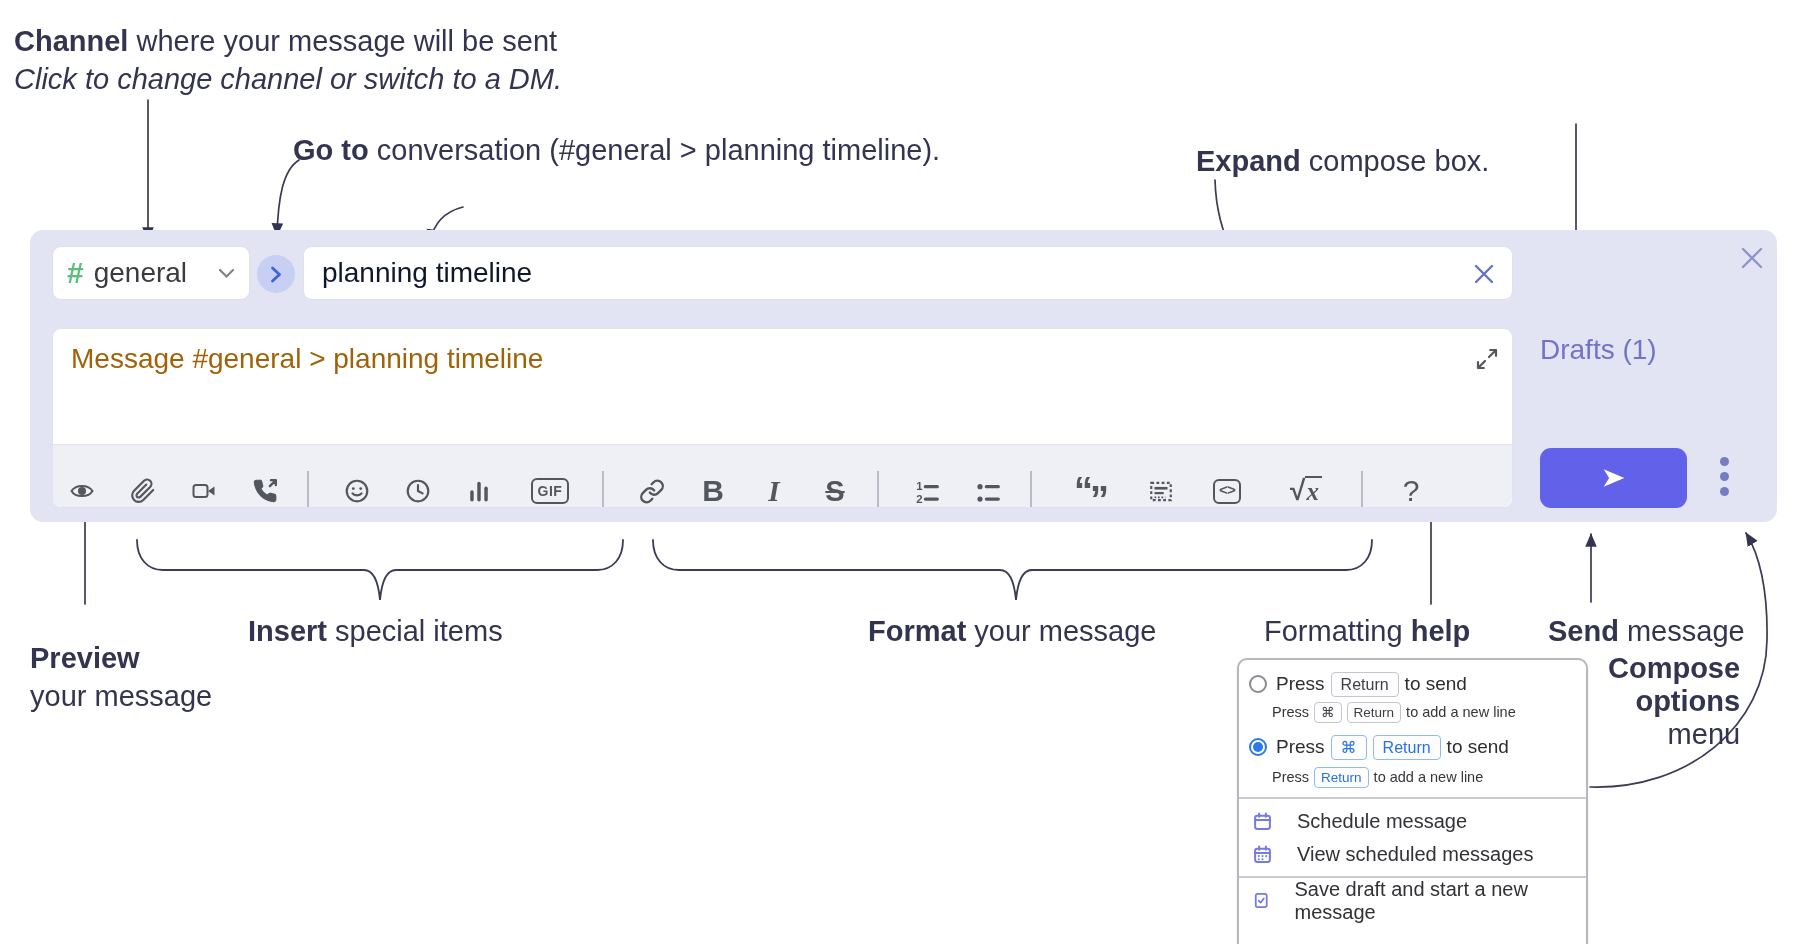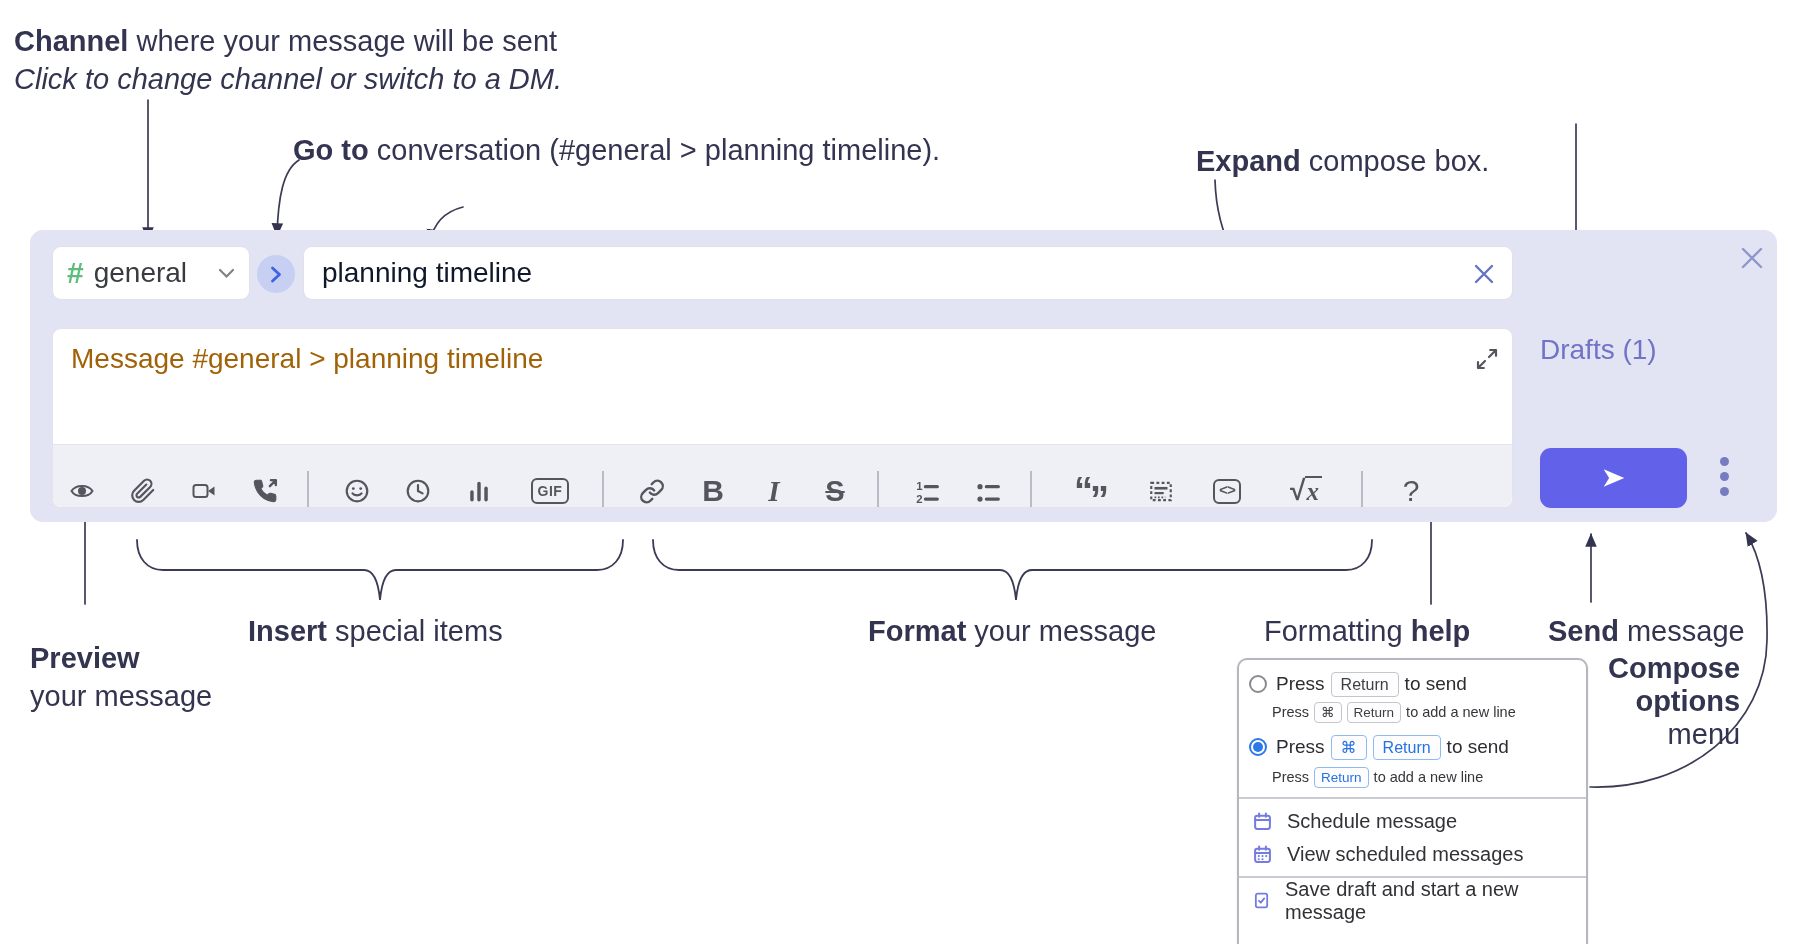--- a/index.html
+++ b/index.html
@@ -69,21 +69,21 @@
   .prow-sub { display:flex; align-items:center; padding-left:33px; height:26px; font-size:14.5px; color:#35363a; gap:5px; }
   .radio { width:18px; height:18px; border:2px solid #898b90; border-radius:50%; flex:none;
            display:flex; align-items:center; justify-content:center; margin-right:3px; }
   .radio.sel { border-color:#2b79e8; }
   .radio.sel i { width:10px; height:10px; border-radius:50%; background:#2b79e8; }
   .kbd { display:inline-block; border:1px solid #c3c6cc; border-radius:4px; background:#fdfdfe;
          padding:1px 9px; font-size:16px; color:#3d3f44; line-height:21px;text-align:center; }
   .kbd.sm { font-size:13.5px; padding:0 6px; line-height:19px; }
   .kbd.blue { border-color:#8fbaf2; color:#2671e4; }
   .pdiv { border-top:2px solid #c9cbd0; margin-top:7px; }
-  .pitem { display:flex; align-items:center; gap:15px; padding:0 14px; height:33px; font-size:20px; color:#313236; }
+  .pitem { display:flex; align-items:center; gap:25px; padding:0 14px; height:33px; font-size:20px; color:#313236; }
   .pitem:first-of-type { }
 </style>
 </head>
 <body>
 
 <div class="canvas">
 
   <svg class="overlay" width="1814" height="944" viewBox="0 0 1814 944">
     <defs>
       <marker id="arr" markerWidth="9" markerHeight="9" refX="7.5" refY="4" orient="auto">

